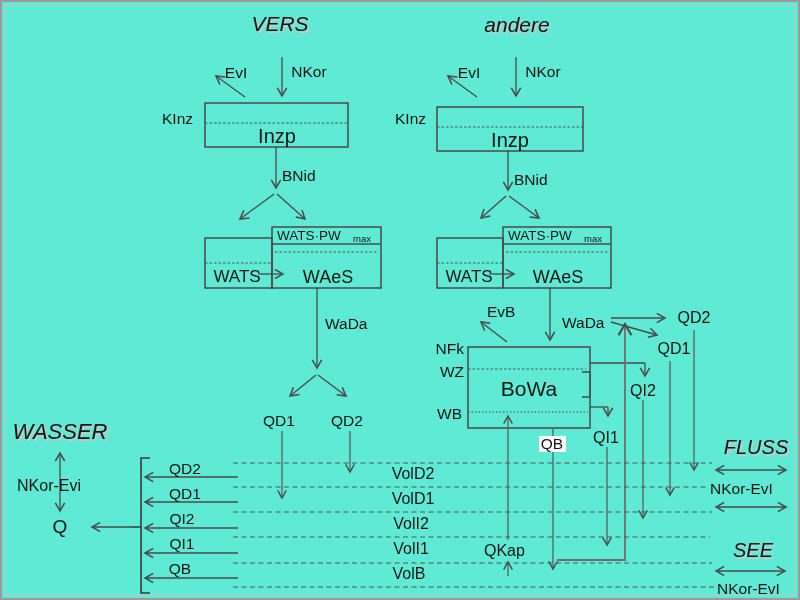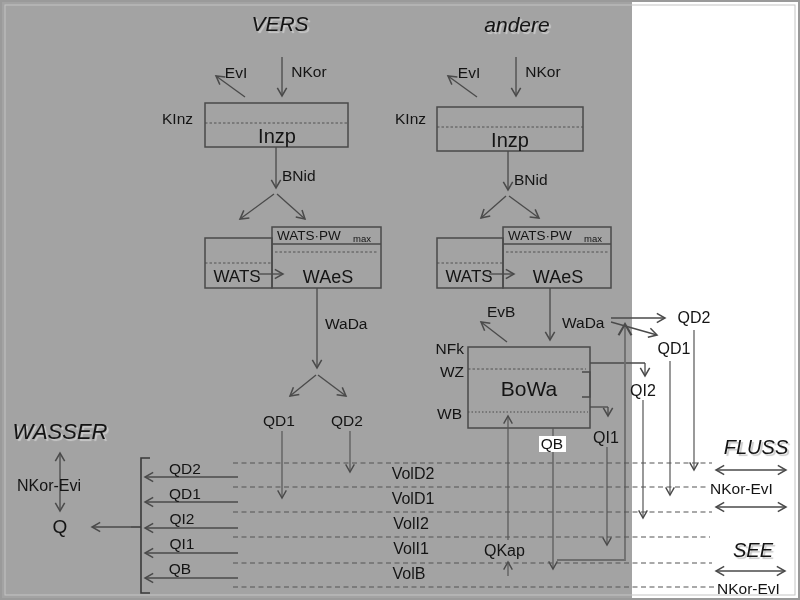--- a/index.html
+++ b/index.html
@@ -1,16 +1,16 @@
 <!DOCTYPE html>
 <html><head>
 <meta charset="utf-8">
 <style>
   html,body{margin:0;padding:0;background:#ffffff;}
-  #stage{position:relative;width:632px;height:600px;background:#a3a3a3;
+  #stage{position:relative;width:800px;height:600px;background:#5eead4;
          font-family:"Liberation Sans", sans-serif;}
   svg{position:absolute;left:0;top:0;}
   text{fill:#141414;font-family:"Liberation Sans", sans-serif;}
   .title{font-style:italic;text-shadow:2px 2px 1px #c9c9c9;}
   .lbl{font-size:15.5px;}
   .big{font-size:20px;}
 </style>
 </head>
 <body>
 

